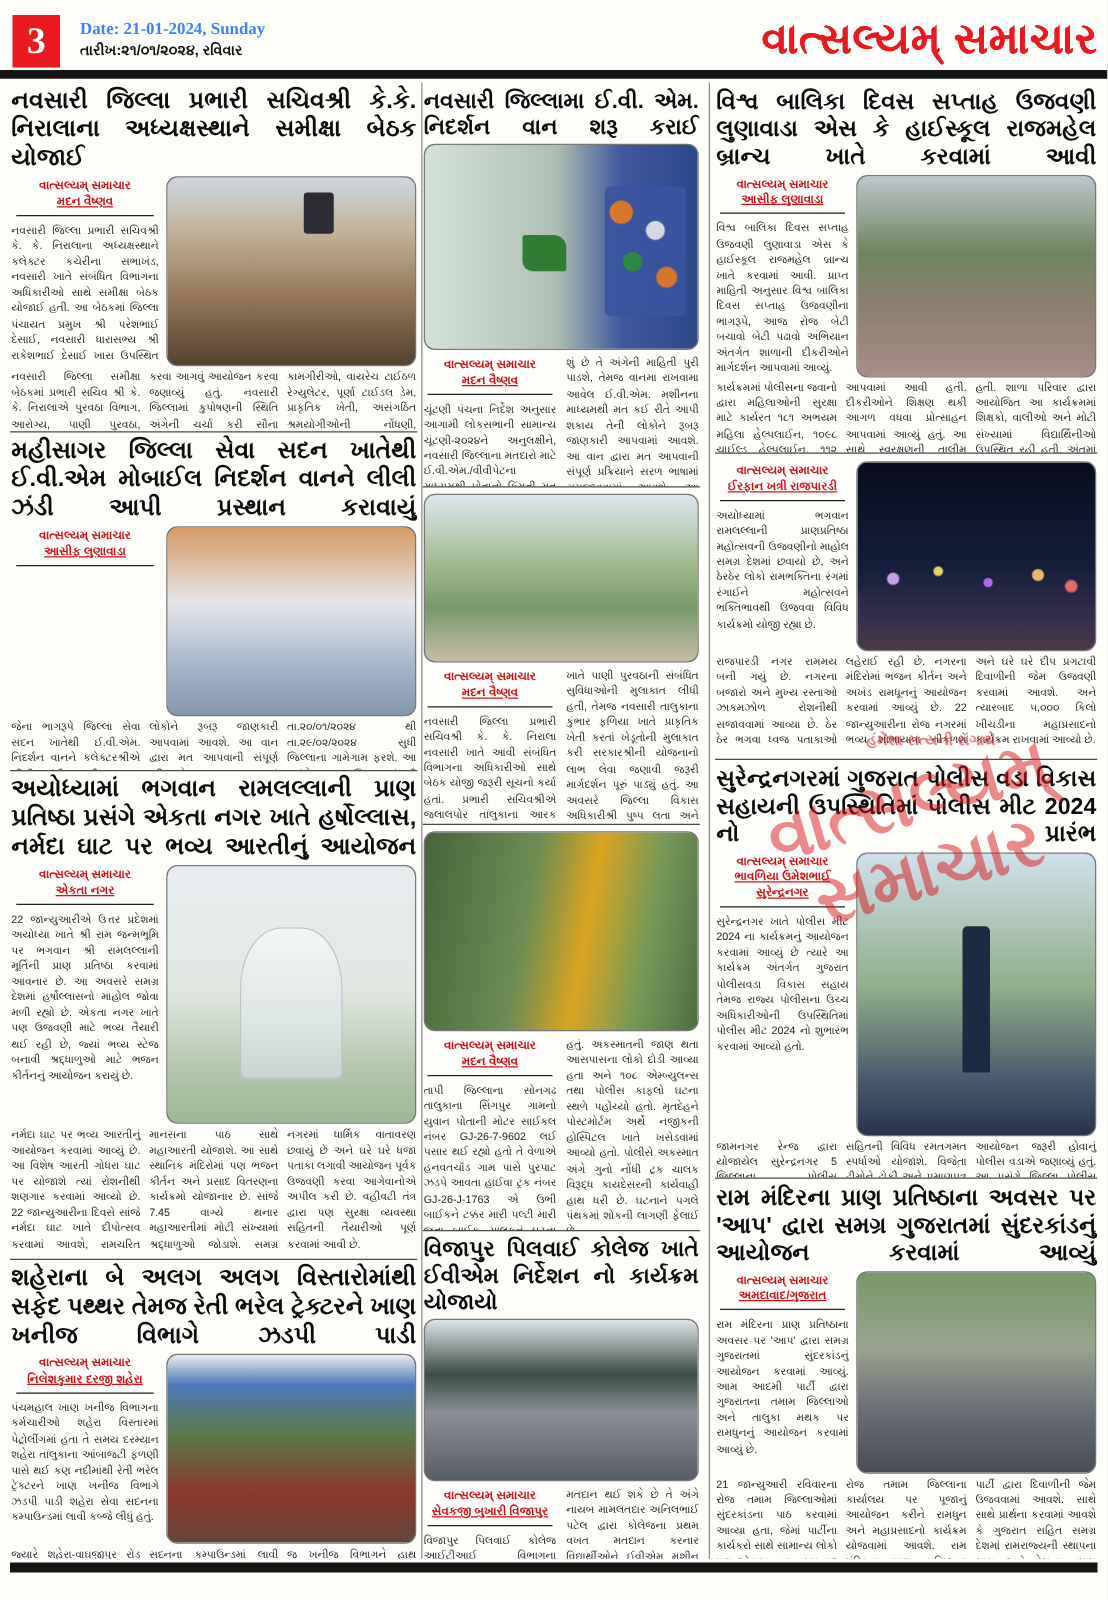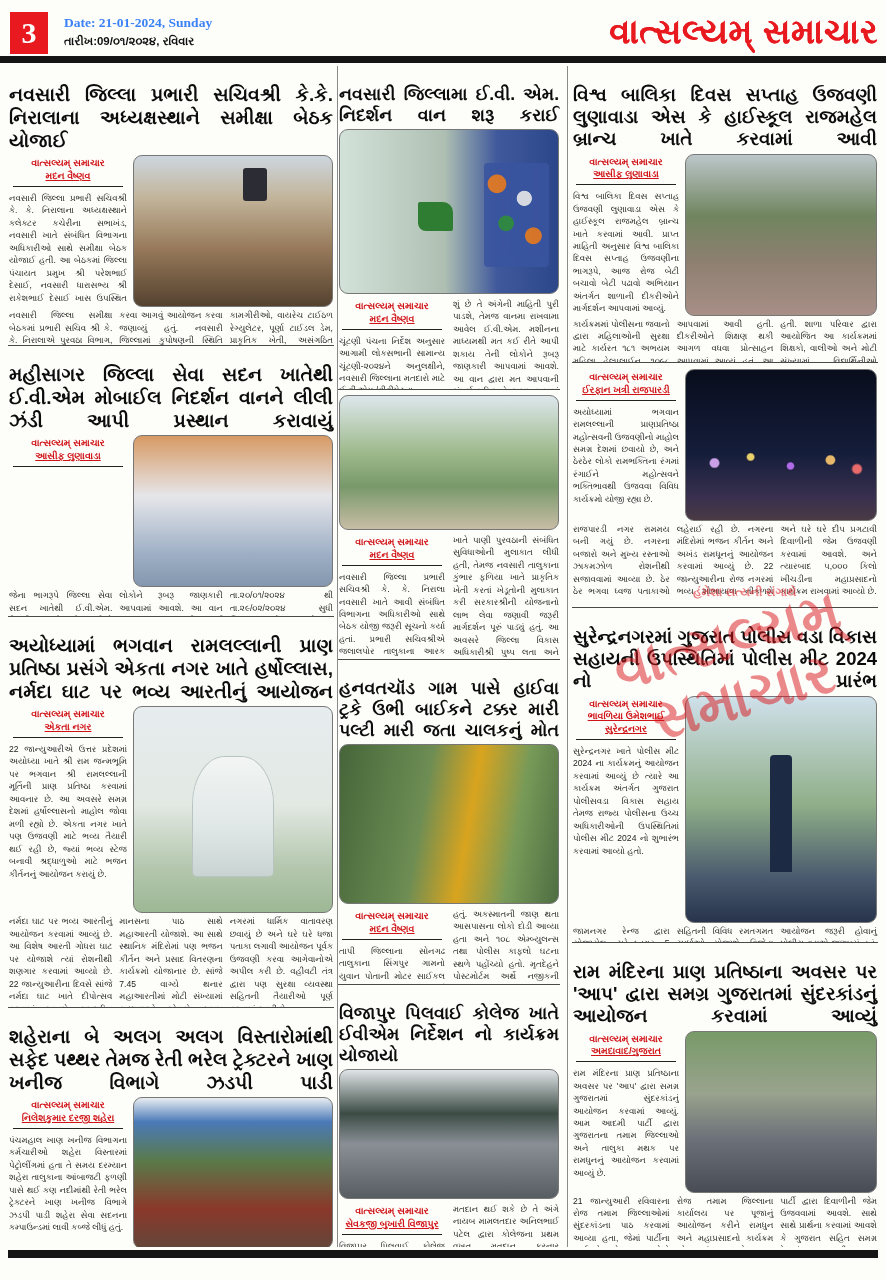--- a/index.html
+++ b/index.html
@@ -33,21 +33,21 @@
   .col-mid   { left:338px; width:222px; }
   .col-right { left:572px; width:306px; }
   .divider-v { position:absolute; top:66px; width:1px; height:1181px; background:#8a8a8a; }
   .dv1 { left:337px; } .dv2 { left:567px; }
 
   
   .article { position:relative; overflow:hidden; box-sizing:border-box; padding:3px 1px 4px; }
   .article + .article { border-top:1.6px solid #4a4a4a; }
   .headline {
     font-weight:800; color:#0c0c0c; text-align:justify; text-align-last:justify;
-    line-height:1.2; letter-spacing:0; margin:15px 0 3px;
+    line-height:1.2; letter-spacing:0; margin:1px 0 3px;
   }
   .col-left  .headline { font-size:19px; }
   .col-right .headline { font-size:18.5px; }
   .col-mid   .headline { font-size:17.5px; }
 
   .art-top { display:flex; gap:6px; margin-top:3px; }
   .lead-col { flex:0 0 118px; overflow:hidden; }
   .col-right .lead-col { flex:0 0 106px; }
 
   .byline {
@@ -110,21 +110,21 @@
   .row150{height:150px} .row160{height:160px} .row205{height:205px} .row225{height:225px}
 </style>
 </head>
 <body>
 
 <div class="page">
 
   <div class="page-badge">3</div>
   <div class="date-block">
     <div class="date-en">Date: 21-01-2024, Sunday</div>
-    <div class="date-gu">તારીખ:09/૦૧/૨૦૨૪, રવિવાર</div>
+    <div class="date-gu">તારીખ:૨૧/૦૧/૨૦૨૪, રવિવાર</div>
   </div>
   <div class="masthead">વાત્સલ્યમ્ સમાચાર</div>
   <div class="header-bar"></div>
 
   <div class="divider-v dv1"></div>
   <div class="divider-v dv2"></div>
 
   <div class="col col-left">
 
     <div class="article a1">
@@ -206,21 +206,20 @@
       <div class="bodytext">
         <div class="byline byline-incol">
           <div class="org">વાત્સલ્યમ્ સમાચાર</div>
           <div class="author">મદન વૈષ્ણવ</div>
         </div>
         <span>નવસારી જિલ્લા પ્રભારી સચિવશ્રી કે. કે. નિરાલા નવસારી ખાતે આવી સંબંધિત વિભાગના અધિકારીઓ સાથે બેઠક યોજી જરૂરી સૂચનો કર્યા હતાં. પ્રભારી સચિવશ્રીએ જલાલપોર તાલુકાના આરક સિસોદ્રા ખાતે જનકચરામાંથી સેન્દ્રિય ખાતર બનાવવાની કામગીરી નિહાળી હતી. ભૂતસાડ ખાતે અમૃત તળાવ અને દાંતી ખાતે પાણી પુરવઠાની સંબંધિત સુવિધાઓની મુલાકાત લીધી હતી, તેમજ નવસારી તાલુકાના કુંભાર ફળિયા ખાતે પ્રાકૃતિક ખેતી કરતાં ખેડૂતોની મુલાકાત કરી સરકારશ્રીની યોજનાનો લાભ લેવા જણાવી જરૂરી માર્ગદર્શન પૂરું પાડ્યું હતું. આ અવસરે જિલ્લા વિકાસ અધિકારીશ્રી પુષ્પ લતા અને જિલ્લાના અમલીકરણ અધિકારીઓ ઉપસ્થિત રહ્યા હતા.</span>
       </div>
     </div>
 
     <div class="article a7">
-      <div class="headline">હનવતચૉંડ ગામ પાસે હાઈવા ટ્રકે ઉભી બાઈકને ટક્કર મારી પલ્ટી મારી જતા ચાલકનું મોત</div>
       <div class="photo photo-full ph-jcb hp160"></div>
       <div class="bodytext">
         <div class="byline byline-incol">
           <div class="org">વાત્સલ્યમ્ સમાચાર</div>
           <div class="author">મદન વૈષ્ણવ</div>
         </div>
         <span>તાપી જિલ્લાના સોનગઢ તાલુકાના સિંગપુર ગામનો યુવાન પોતાની મોટર સાઈકલ નંબર GJ-26-7-9602 લઈ પસાર થઈ રહ્યો હતો તે વેળાએ હનવતચૉંડ ગામ પાસે પુરપાટ ઝડપે આવતા હાઈવા ટ્રક નંબર GJ-26-J-1763 એ ઉભી બાઈકને ટક્કર મારી પલ્ટી મારી જતા બાઈક ચાલકનું ઘટના સ્થળે જ કરુણ મોત નિપજ્યું હતું. અકસ્માતની જાણ થતા આસપાસના લોકો દોડી આવ્યા હતા અને ૧૦૮ એમ્બ્યુલન્સ તથા પોલીસ કાફલો ઘટના સ્થળે પહોંચ્યો હતો. મૃતદેહને પોસ્ટમોર્ટમ અર્થે નજીકની હોસ્પિટલ ખાતે ખસેડવામાં આવ્યો હતો. પોલીસે અકસ્માત અંગે ગુનો નોંધી ટ્રક ચાલક વિરૂદ્ધ કાયદેસરની કાર્યવાહી હાથ ધરી છે. ઘટનાને પગલે પંથકમાં શોકની લાગણી ફેલાઈ છે.</span>
       </div>
     </div>
 

